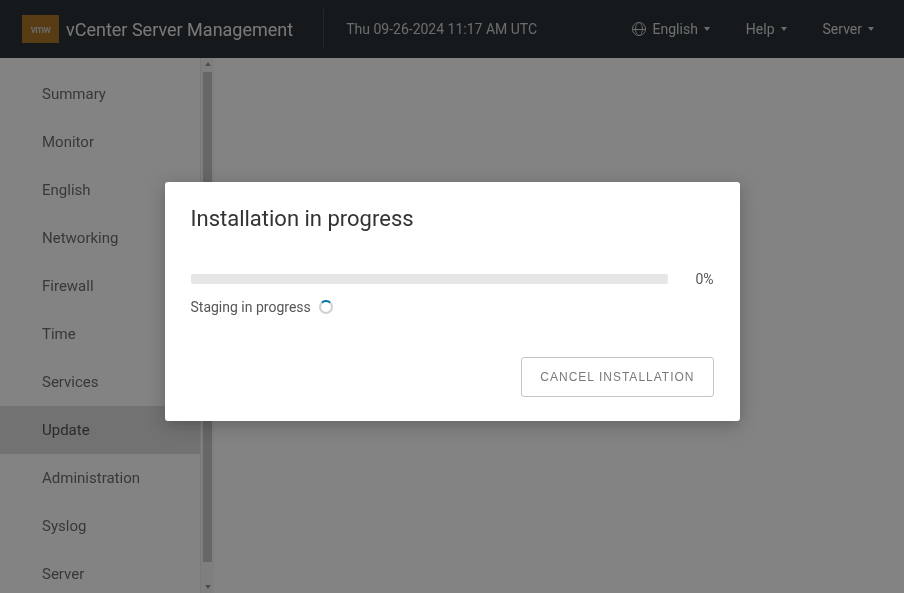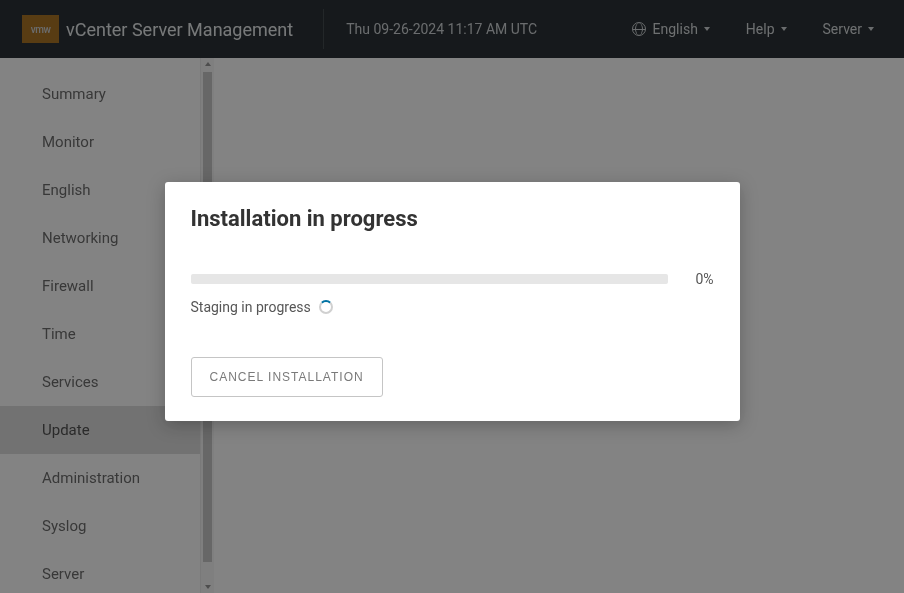--- a/index.html
+++ b/index.html
@@ -184,21 +184,21 @@
     }
     .modal {
       width: 575px;
       background: #fff;
       border-radius: 3px;
       padding: 24px 26px 24px 26px;
       box-shadow: 0 4px 18px rgba(0,0,0,0.25);
     }
     .modal-title {
       font-size: 22px;
-      font-weight: 700;
+      font-weight: 400;
       color: #333;
       margin-bottom: 40px;
     }
     .progress-row {
       display: flex;
       align-items: center;
       gap: 18px;
       margin-bottom: 12px;
     }
     .progress-bar {
@@ -225,20 +225,21 @@
       width: 14px;
       height: 14px;
       border: 2px solid #d0d0d0;
       border-top-color: #0072a3;
       border-radius: 50%;
       animation: spin 1s linear infinite;
     }
     @keyframes spin { to { transform: rotate(360deg); } }
     .modal-footer {
       display: flex;
+      justify-content: flex-end;
     }
     .cancel-btn {
       border: 1px solid #c5c5c5;
       background: #fff;
       color: #7a7a7a;
       font-size: 12px;
       letter-spacing: 1px;
       padding: 12px 18px;
       cursor: pointer;
       border-radius: 3px;

